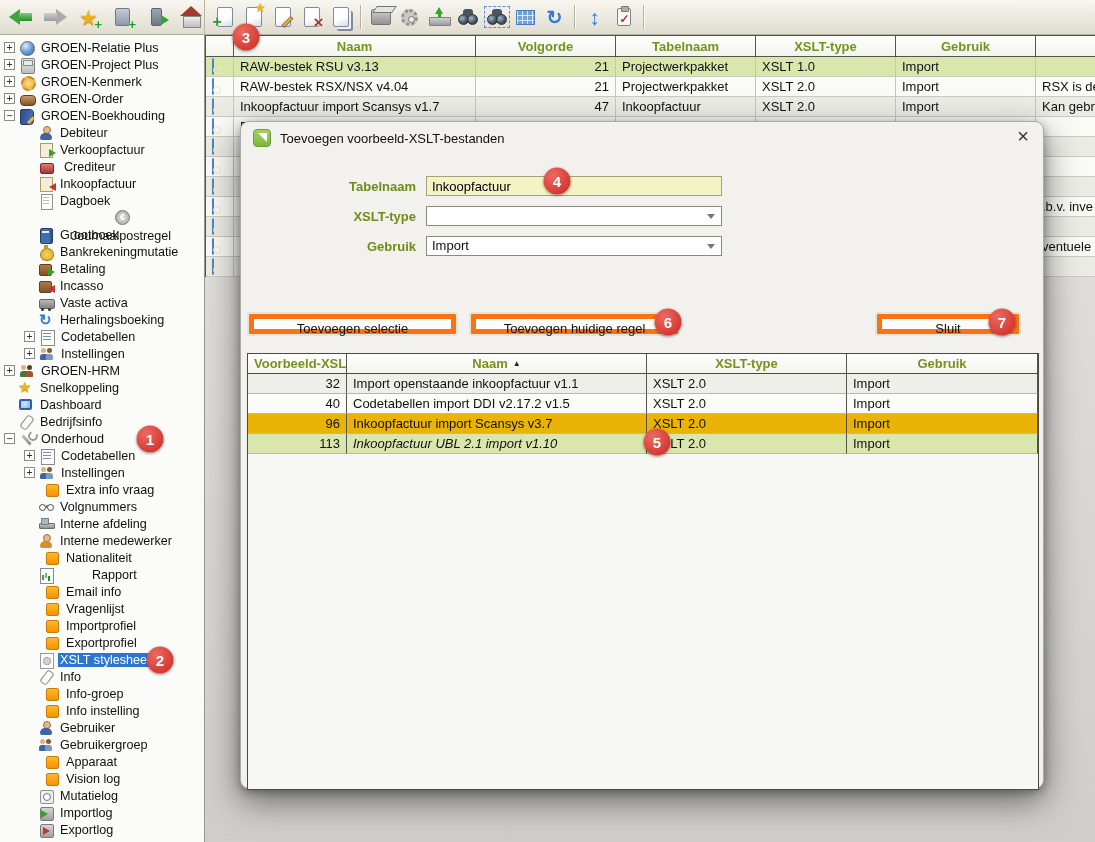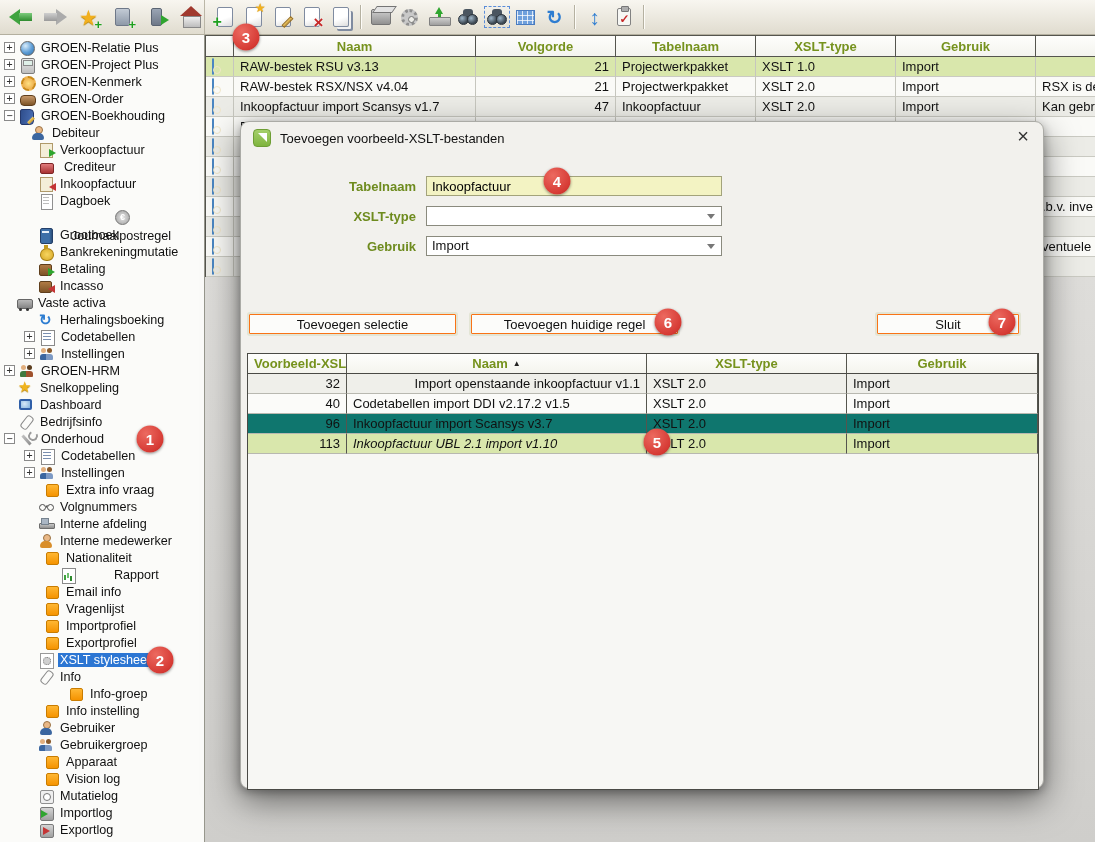--- a/index.html
+++ b/index.html
@@ -145,21 +145,21 @@
   .dialog { position:absolute; left:240px; top:121px; width:804px; height:668px; background:#F2F1ED; border:1px solid #ABABA6; border-radius:9px; box-shadow:0 12px 34px rgba(0,0,0,.5), 0 3px 10px rgba(0,0,0,.3); z-index:20; }
   .dlg-title { position:absolute; left:0; top:0; width:100%; height:32px; display:flex; align-items:center; padding-left:12px; gap:9px; }
   .dlg-ic { width:18px; height:18px; border-radius:4px; background:linear-gradient(#A5D06A,#7FB43E); border:1px solid #6E9E34; position:relative; }
   .dlg-ic::after { content:""; position:absolute; right:3px; top:3px; border-top:9px solid #FFF; border-left:9px solid transparent; }
   .dlg-close { position:absolute; right:14px; top:4px; font-size:20px; color:#333; cursor:default; line-height:1; }
   .frow { position:absolute; left:0; height:20px; display:flex; align-items:center; }
   .flabel { width:185px; text-align:right; font-weight:bold; color:#6E8B1E; padding-right:10px; flex:none; }
   .fctl { width:296px; height:20px; border:1px solid #8A8A7E; background:#FFF; position:relative; font-size:13px; padding:1px 18px 0 5px; }
   .fctl.yellow { background:#F3F3C3; border-color:#A3A37B; }
   .fctl .chev { position:absolute; right:6px; top:7px; border-left:4px solid transparent; border-right:4px solid transparent; border-top:5px solid #777; }
-  .dbtn { position:absolute; top:192px; height:20px; background:#FCFCFA; border:1px solid #f97316; box-shadow:0 0 0 2px #E3E5D5; text-align:center; font-size:13px; padding-top:2px; border-radius:1px; }
+  .dbtn { position:absolute; top:192px; height:20px; background:#FCFCFA; border:5px solid #f97316; box-shadow:0 0 0 2px #E3E5D5; text-align:center; font-size:13px; padding-top:2px; border-radius:1px; }
   .dgrid { position:absolute; left:6px; top:231px; width:792px; height:437px; border:1px solid #4A4A45; background:#F7F7F4; overflow:hidden; }
   .dgrow { display:flex; height:20px; }
   .dgcell { flex:none; overflow:hidden; white-space:nowrap; border-right:1px solid #55554E; border-bottom:1px solid #B8B8B0; padding:2px 6px 0 6px; }
   .dgrow.head .dgcell { background:linear-gradient(#FEFEFC,#F4F4EE); border-bottom:1px solid #4A4A45; color:#76921D; font-weight:bold; text-align:center; }
   .dgcell.num { text-align:right; }
   .sortarrow { font-size:8px; color:#222; margin-left:5px; vertical-align:2px; }
 
   
   .badge { position:absolute; width:27px; height:27px; border-radius:50%; transform:translate(-50%,-50%);
     background:radial-gradient(circle at 35% 30%, #EC6A60, #D63A34 70%, #B02722);
@@ -282,21 +282,21 @@
       <div class="tree-row" style="padding-left: 4px;">
         <span class="xbox">+</span>
         <span class="ti ti-order"></span>
         <span class="tlabel">GROEN-Order</span>
       </div>
       <div class="tree-row" style="padding-left: 4px;">
         <span class="xbox">−</span>
         <span class="ti ti-book"></span>
         <span class="tlabel">GROEN-Boekhouding</span>
       </div>
-      <div class="tree-row" style="padding-left: 30px;">
+      <div class="tree-row" style="padding-left: 38px;">
         <span class="ti ti-person"></span>
         <span class="tlabel">Debiteur</span>
       </div>
       <div class="tree-row" style="padding-left: 38px;">
         <span class="ti ti-invoice-out"></span>
         <span class="tlabel">Verkoopfactuur</span>
       </div>
       <div class="tree-row" style="padding-left: 38px; gap: 8px;">
         <span class="ti ti-creditor"></span>
         <span class="tlabel">Crediteur</span>
@@ -322,21 +322,21 @@
         <span class="tlabel">Bankrekeningmutatie</span>
       </div>
       <div class="tree-row" style="padding-left: 38px;">
         <span class="ti ti-pay-out"></span>
         <span class="tlabel">Betaling</span>
       </div>
       <div class="tree-row" style="padding-left: 38px;">
         <span class="ti ti-pay-in"></span>
         <span class="tlabel">Incasso</span>
       </div>
-      <div class="tree-row" style="padding-left: 16px;">
+      <div class="tree-row" style="padding-left: 38px;">
         <span class="ti ti-assets"></span>
         <span class="tlabel">Vaste activa</span>
       </div>
       <div class="tree-row" style="padding-left: 38px;">
         <span class="ti ti-repeat"></span>
         <span class="tlabel">Herhalingsboeking</span>
       </div>
       <div class="tree-row" style="padding-left: 24px;">
         <span class="xbox">+</span>
         <span class="ti ti-codelist"></span>
@@ -392,21 +392,21 @@
         <span class="tlabel">Interne afdeling</span>
       </div>
       <div class="tree-row" style="padding-left: 38px;">
         <span class="ti ti-person-o"></span>
         <span class="tlabel">Interne medewerker</span>
       </div>
       <div class="tree-row" style="padding-left: 44px;">
         <span class="ti ti-square"></span>
         <span class="tlabel">Nationaliteit</span>
       </div>
-      <div class="tree-row" style="padding-left: 60px; gap: 36px;">
+      <div class="tree-row" style="padding-left: 38px; gap: 36px;">
         <span class="ti ti-chart"></span>
         <span class="tlabel">Rapport</span>
       </div>
       <div class="tree-row" style="padding-left: 44px;">
         <span class="ti ti-square"></span>
         <span class="tlabel">Email info</span>
       </div>
       <div class="tree-row" style="padding-left: 44px;">
         <span class="ti ti-square"></span>
         <span class="tlabel">Vragenlijst</span>
@@ -420,21 +420,21 @@
         <span class="tlabel">Exportprofiel</span>
       </div>
       <div class="tree-row" style="padding-left: 38px;">
         <span class="ti ti-xslt"></span>
         <span class="tlabel sel">XSLT stylesheet</span>
       </div>
       <div class="tree-row" style="padding-left: 38px;">
         <span class="ti ti-clip"></span>
         <span class="tlabel">Info</span>
       </div>
-      <div class="tree-row" style="padding-left: 68px;">
+      <div class="tree-row" style="padding-left: 44px;">
         <span class="ti ti-square"></span>
         <span class="tlabel">Info-groep</span>
       </div>
       <div class="tree-row" style="padding-left: 44px;">
         <span class="ti ti-square"></span>
         <span class="tlabel">Info instelling</span>
       </div>
       <div class="tree-row" style="padding-left: 38px;">
         <span class="ti ti-person"></span>
         <span class="tlabel">Gebruiker</span>
@@ -606,31 +606,31 @@
       </div>
     <div class="dgrid" id="dlg-grid">
         <div class="dgrow head">
           <div class="dgcell" style="width: 99px;">Voorbeeld-XSL...</div>
           <div class="dgcell" style="width: 300px;">Naam<span class="sortarrow">▲</span></div>
           <div class="dgcell" style="width: 200px;">XSLT-type</div>
           <div class="dgcell" style="width: 191px;">Gebruik</div>
         </div>
         <div class="dgrow" style="background: rgb(239, 239, 234);">
           <div class="dgcell num" style="width: 99px;">32</div>
-          <div class="dgcell" style="width: 300px; text-align: right;">Import openstaande inkoopfactuur v1.1</div>
+          <div class="dgcell" style="width: 300px;">Import openstaande inkoopfactuur v1.1</div>
           <div class="dgcell" style="width: 200px;">XSLT 2.0</div>
           <div class="dgcell" style="width: 191px;">Import</div>
         </div>
         <div class="dgrow" style="background: rgb(251, 251, 249);">
           <div class="dgcell num" style="width: 99px;">40</div>
           <div class="dgcell" style="width: 300px;">Codetabellen import DDI v2.17.2 v1.5</div>
           <div class="dgcell" style="width: 200px;">XSLT 2.0</div>
           <div class="dgcell" style="width: 191px;">Import</div>
         </div>
-        <div class="dgrow" style="background: #0f766e;">
+        <div class="dgrow" style="background: #eab308;">
           <div class="dgcell num" style="width: 99px;">96</div>
           <div class="dgcell" style="width: 300px;">Inkoopfactuur import Scansys v3.7</div>
           <div class="dgcell" style="width: 200px;">XSLT 2.0</div>
           <div class="dgcell" style="width: 191px;">Import</div>
         </div>
         <div class="dgrow" style="background: rgb(217, 231, 172);">
           <div class="dgcell num" style="width: 99px;">113</div>
           <div class="dgcell" style="width: 300px; font-style: italic;">Inkoopfactuur UBL 2.1 import v1.10</div>
           <div class="dgcell" style="width: 200px;">XSLT 2.0</div>
           <div class="dgcell" style="width: 191px;">Import</div>

